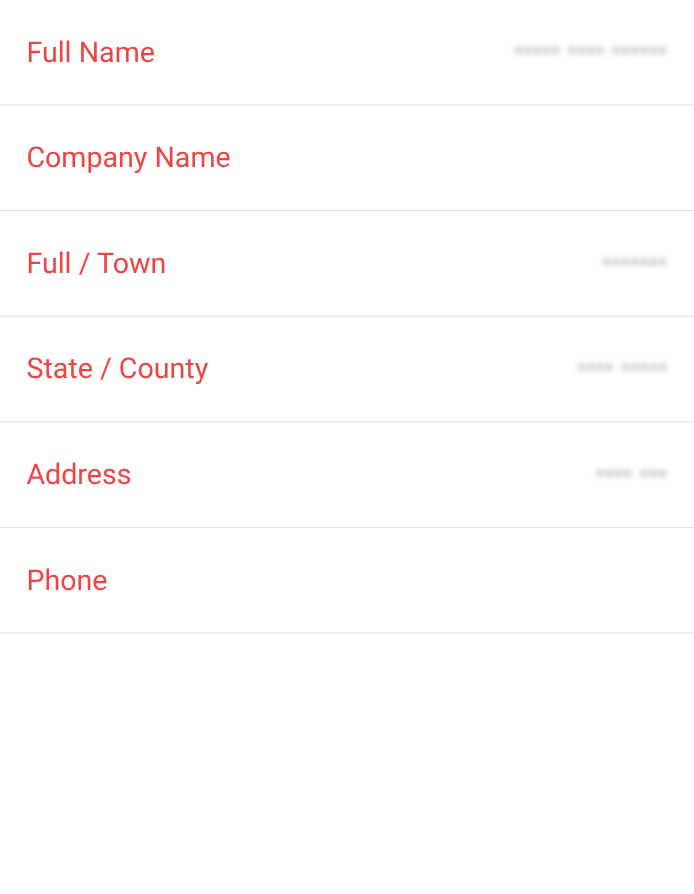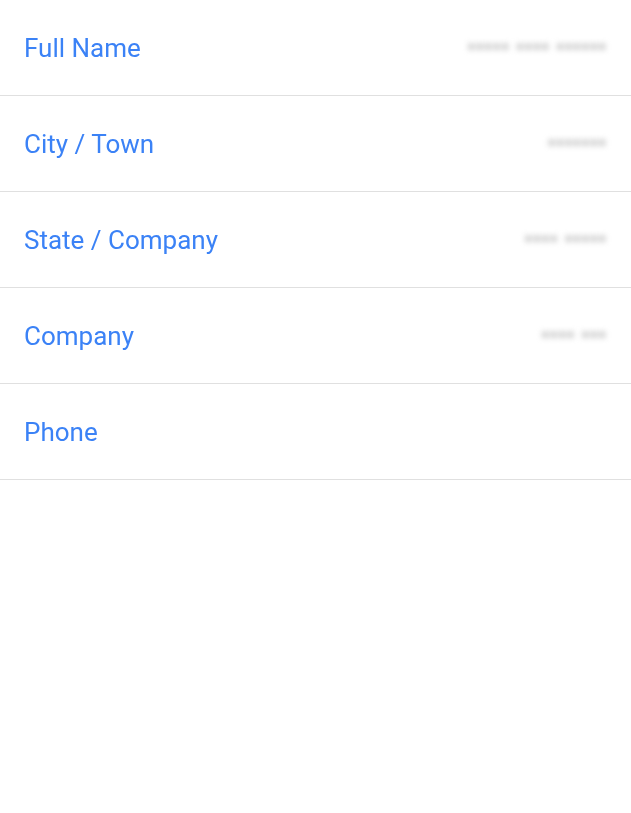--- a/index.html
+++ b/index.html
@@ -24,21 +24,21 @@
       padding: 32px 24px;
       border-bottom: 1px solid #e0e0e0;
       min-height: 96px;
     }
     .form-row:first-child {
       border-top: none;
     }
     .form-label {
       font-size: 26px;
       font-weight: 400;
-      color: #3b82f6;
+      color: #ef4444;
       flex-shrink: 0;
     }
     .form-value {
       font-size: 22px;
       color: #888888;
       text-align: right;
       flex: 1;
       margin-left: 20px;
       filter: blur(3px);
       letter-spacing: 1px;
@@ -50,28 +50,32 @@
   </style>
 </head>
 <body>
 
 <div class="form-container">
   <div class="form-row">
     <span class="form-label">Full Name</span>
     <span class="form-value">••••• •••• ••••••</span>
   </div>
   <div class="form-row">
-    <span class="form-label">City / Town</span>
+    <span class="form-label">Company Name</span>
+    <span class="form-value empty"></span>
+  </div>
+  <div class="form-row">
+    <span class="form-label">Full / Town</span>
     <span class="form-value">•••••••</span>
   </div>
   <div class="form-row">
-    <span class="form-label">State / Company</span>
+    <span class="form-label">State / County</span>
     <span class="form-value">•••• •••••</span>
   </div>
   <div class="form-row">
-    <span class="form-label">Company</span>
+    <span class="form-label">Address</span>
     <span class="form-value">•••• •••</span>
   </div>
   <div class="form-row">
     <span class="form-label">Phone</span>
     <span class="form-value empty"></span>
   </div>
 </div>
 
 </body></html>

